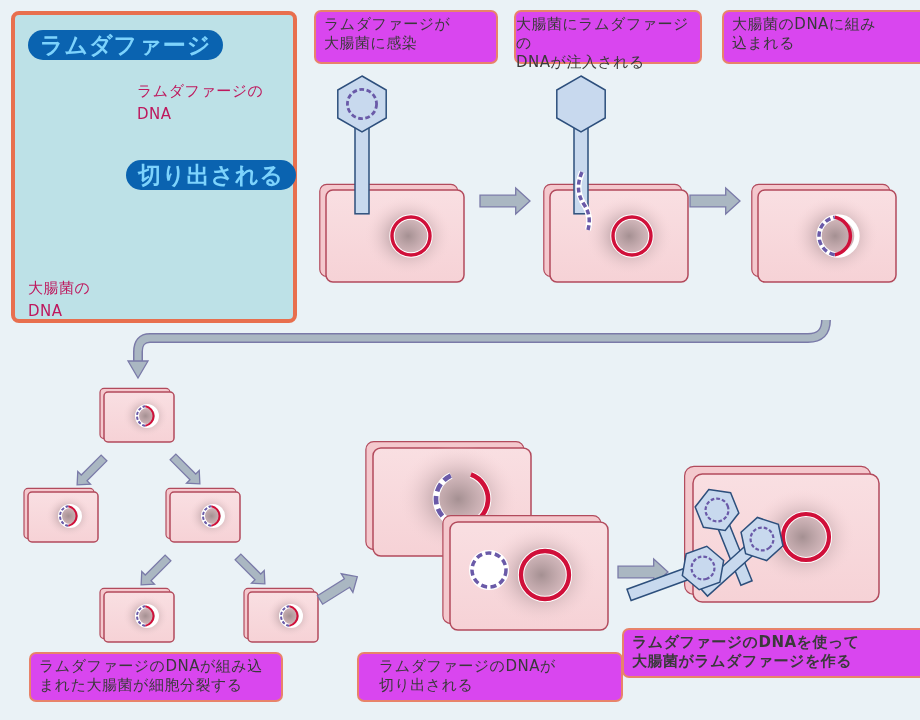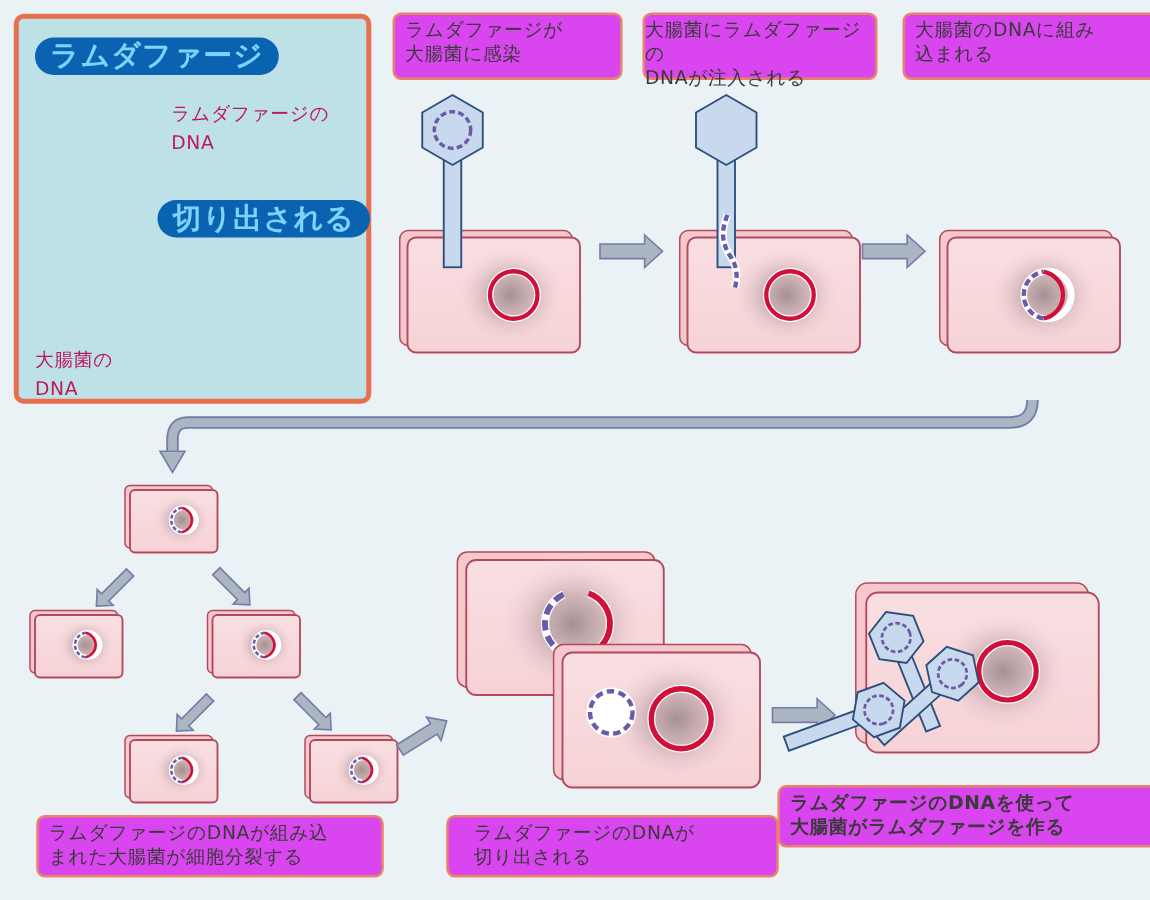--- a/index.html
+++ b/index.html
@@ -205,18 +205,18 @@
 <div class="pill" style="left:126px;top:160px;">切り出される</div>
 <div class="label-text" style="left:28px;top:245px;margin-top:32px;">大腸菌の
 DNA</div>
 
 <div class="caption" style="left:314px;top:10px;width:184px;height:54px;">ラムダファージが
 大腸菌に感染</div>
 <div class="caption" style="left:514px;top:10px;width:188px;height:54px;padding-left:0;padding-right:3px;">大腸菌にラムダファージの
 DNAが注入される</div>
 <div class="caption" style="left:722px;top:10px;width:220px;height:54px;">大腸菌のDNAに組み
 込まれる</div>
-<div class="caption" style="left:29px;top:652px;width:278px;height:50px;">ラムダファージのDNAが組み込
+<div class="caption" style="left:29px;top:652px;width:254px;height:50px;">ラムダファージのDNAが組み込
 まれた大腸菌が細胞分裂する</div>
 <div class="caption" style="left:357px;top:652px;width:266px;height:50px;padding-left:20px;">ラムダファージのDNAが
 切り出される</div>
 <div class="caption" style="left:622px;top:628px;width:316px;height:50px;font-weight:bold;">ラムダファージのDNAを使って
 大腸菌がラムダファージを作る</div>
 
 </body></html>

